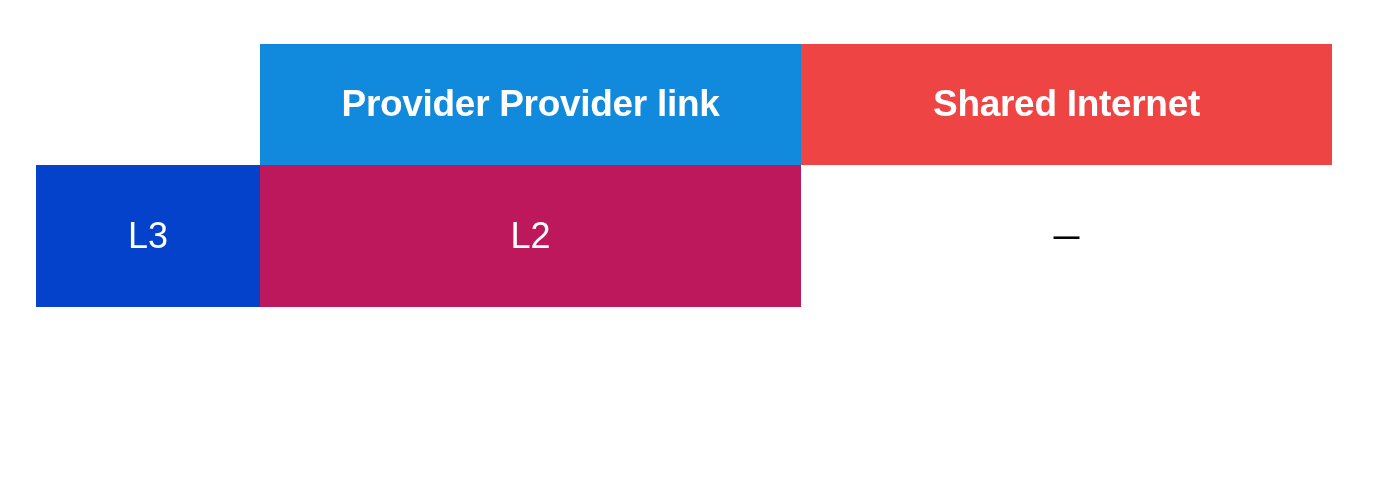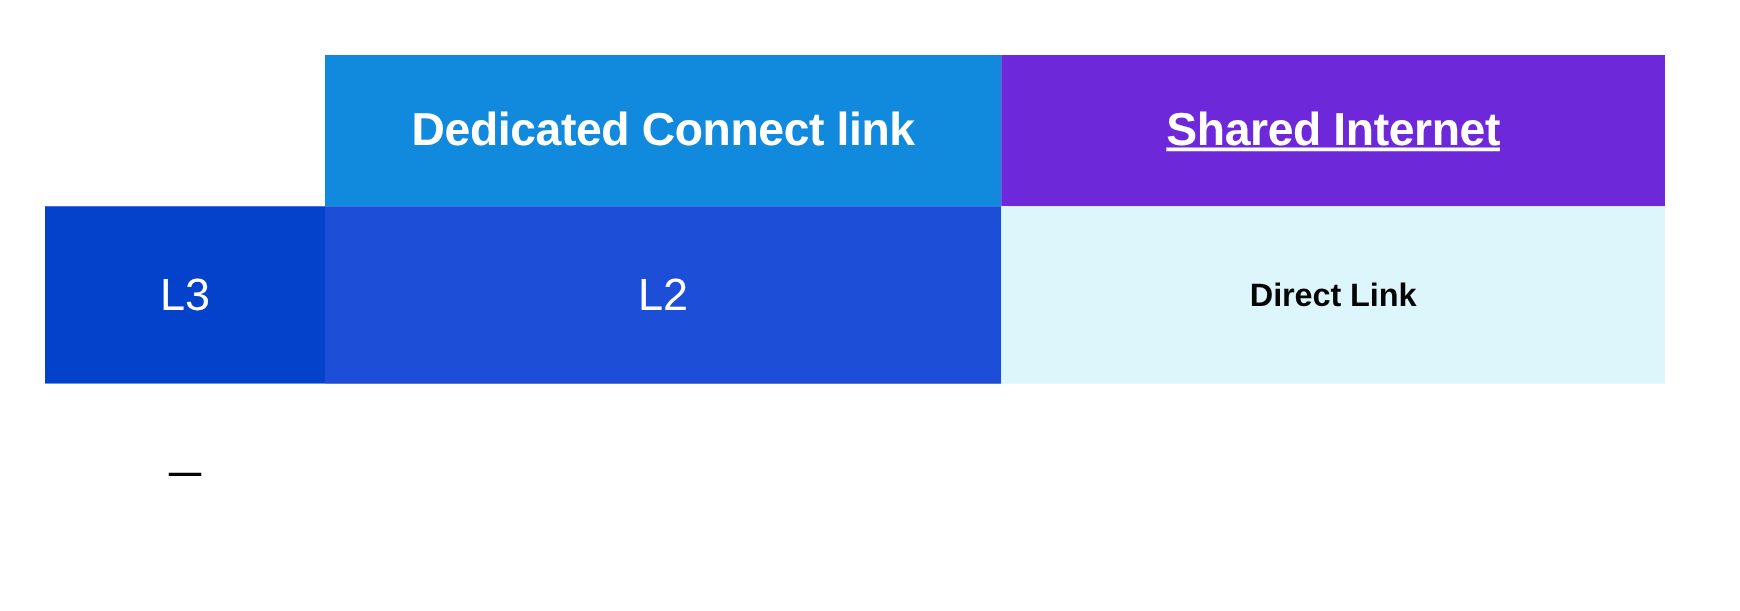--- a/index.html
+++ b/index.html
@@ -49,31 +49,31 @@
 
   
   .col-head {
     color: #ffffff;
     font-size: 37px;
     font-weight: bold;
     letter-spacing: -0.3px;
     line-height: 1.1;
   }
   .col-head-1 { background: #1189DC; }
-  .col-head-2 { background: #6d28d9; text-decoration: underline; }
+  .col-head-2 { background: #ef4444; }
 
   
   .row-head {
     color: #ffffff;
     font-size: 36px;
     font-weight: normal;
     letter-spacing: 0px;
   }
   .row-head-l3 { background: #0542CC; }
-  .row-head-l2 { background: #1d4ed8; }
+  .row-head-l2 { background: #be185d; }
 
   
   .body-cell {
     color: #050505;
     font-size: 26px;
     font-weight: bold;
     letter-spacing: -0.1px;
   }
   .tint-a { background: #CEF3FC; }
   .tint-b { background: #DFF6FC; }
@@ -91,34 +91,31 @@
 </head>
 <body>
 
 <div id="matrix-root">
   <div class="grid">
 
     <div class="cell corner">
       <span></span>
     </div>
     <div class="cell col-head col-head-1">
-      <span>Dedicated Connect link</span>
+      <span>Provider Provider link</span>
     </div>
     <div class="cell col-head col-head-2">
       <span>Shared Internet</span>
     </div>
 
     <div class="cell row-head row-head-l3">
       <span>L3</span>
     </div>
 
     <div class="cell row-head row-head-l2">
       <span>L2</span>
     </div>
-    <div class="cell body-cell tint-c">
-      <span>Direct Link</span>
-    </div>
     <div class="cell body-cell tint-none">
       <span class="dash-mark">—</span>
     </div>
 
   </div>
 </div>
 
 </body></html>

